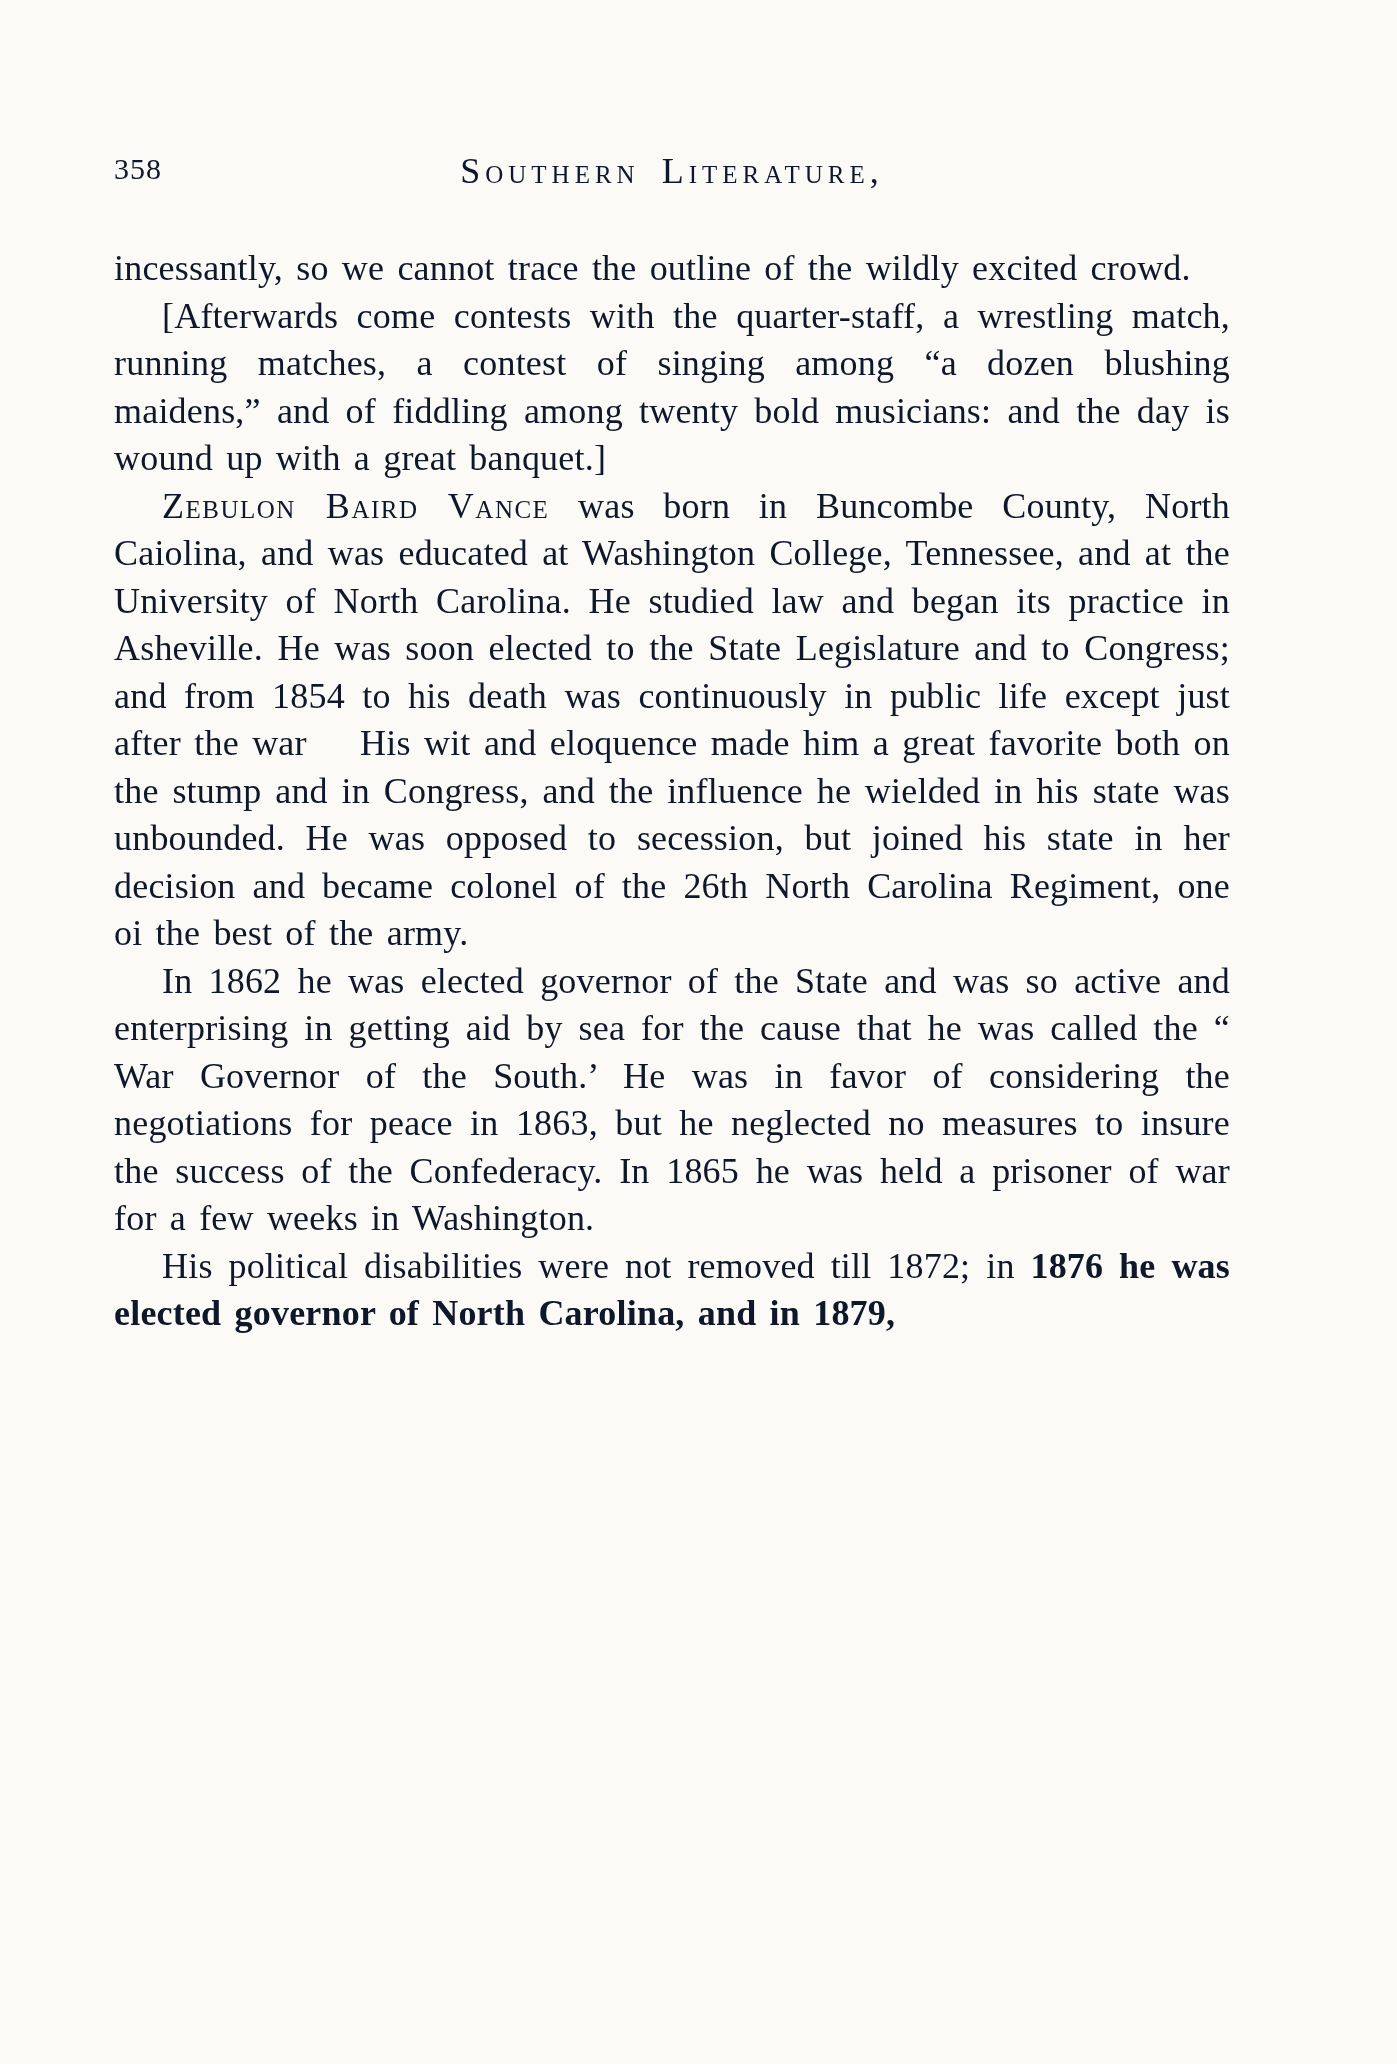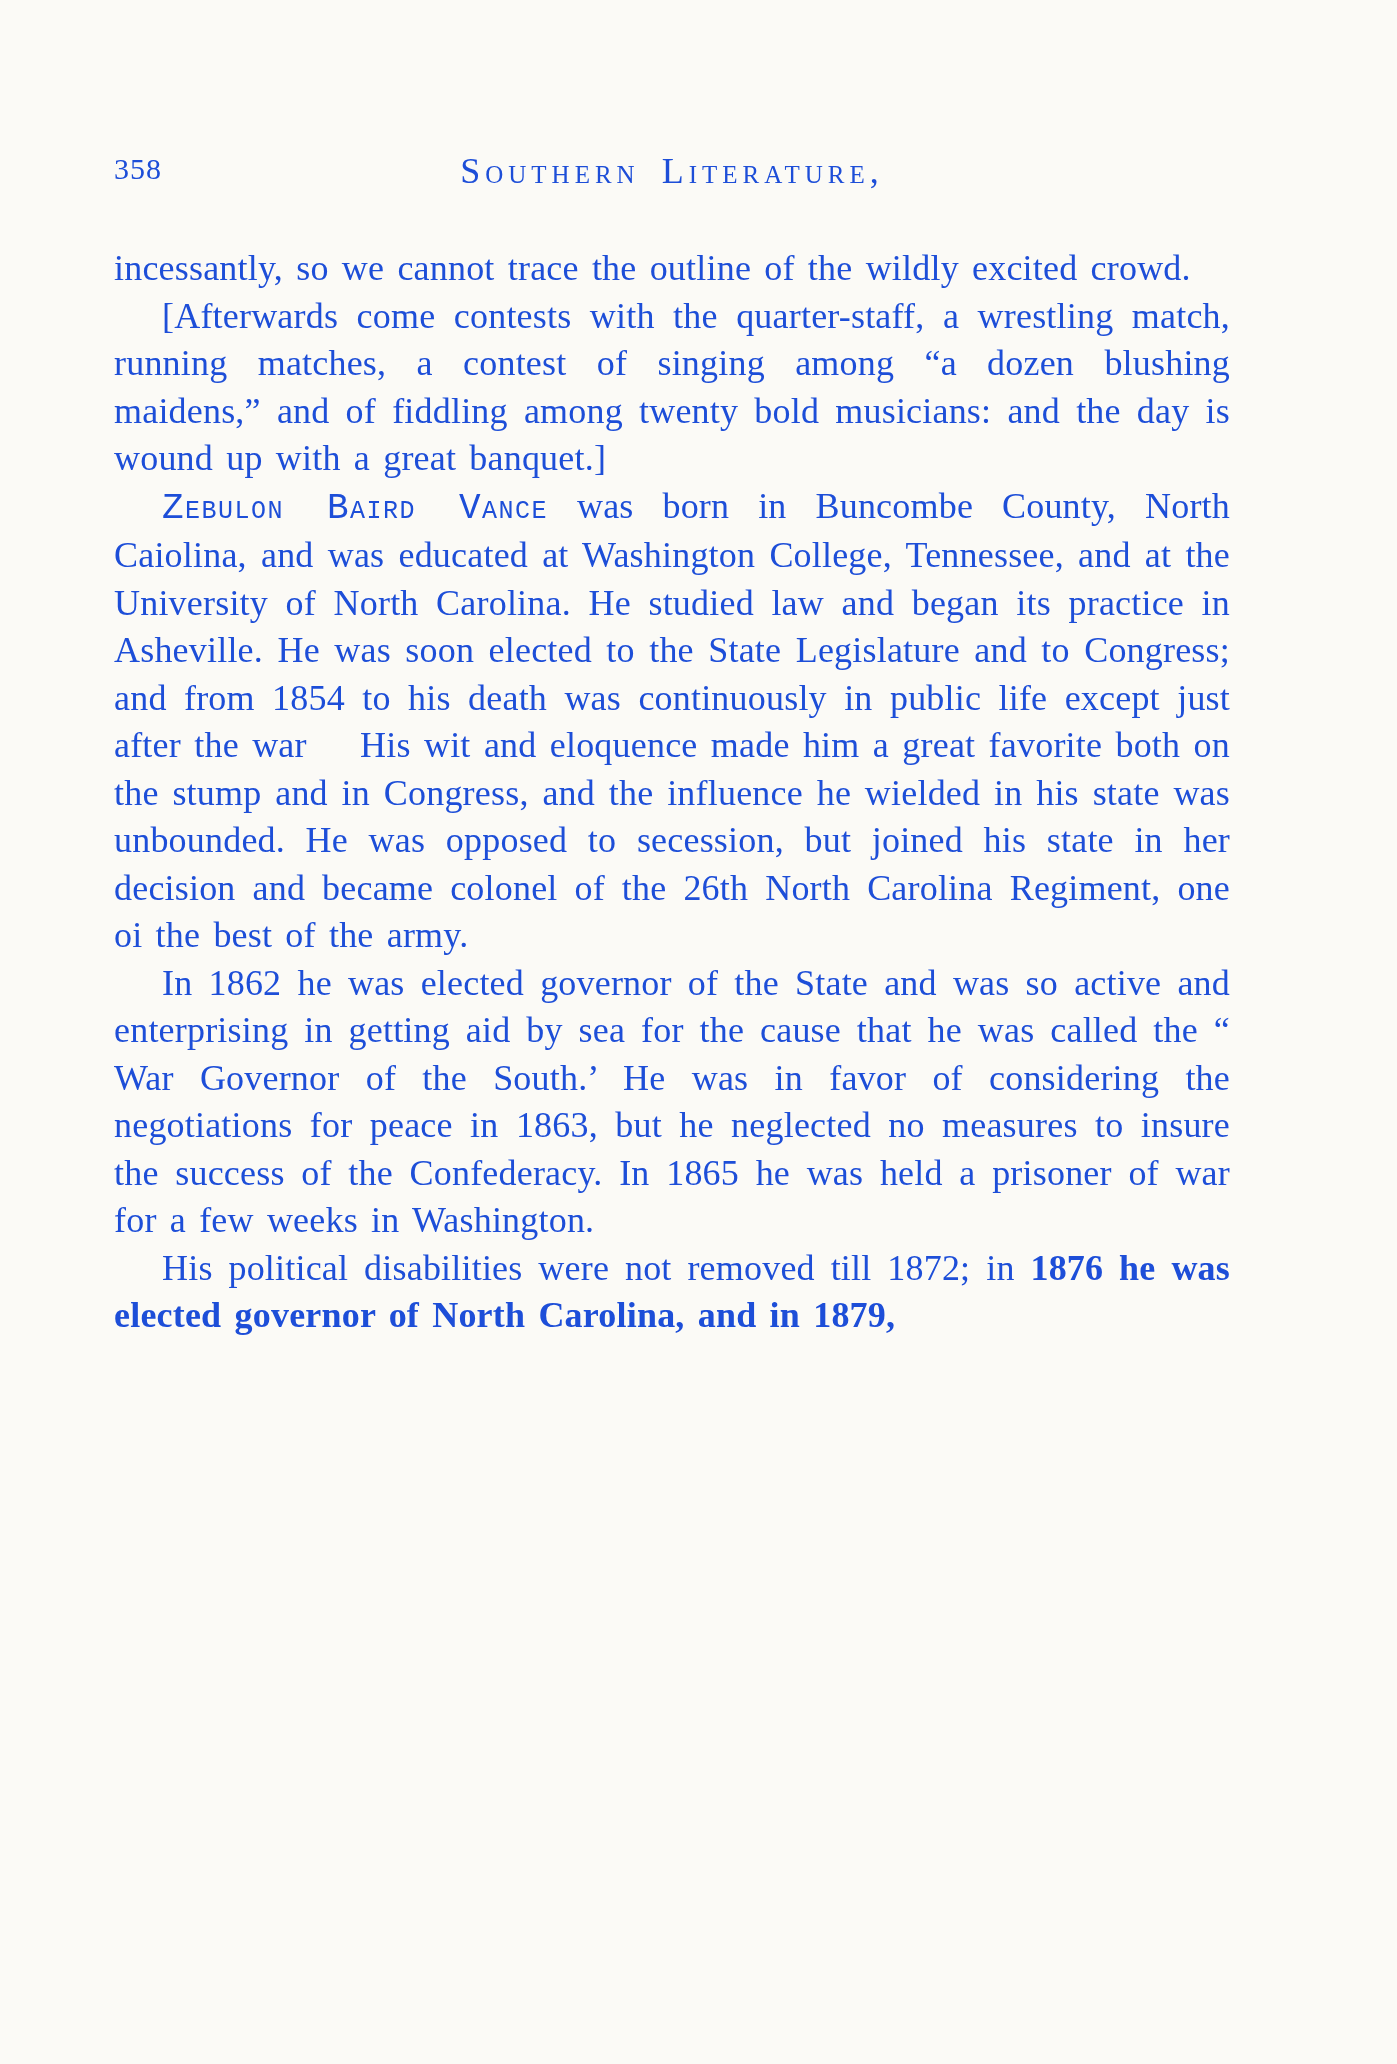--- a/index.html
+++ b/index.html
@@ -6,21 +6,21 @@
     margin: 0;
     padding: 0;
     background: #faf9f4;
   }
   .page {
     position: relative;
     width: 1397px;
     height: 2064px;
     box-sizing: border-box;
     background: #fbfaf6;
-    color: #1d4ed8;
+    color: #0f172a;
     padding: 150px 167px 0 114px;
     font-family: "Liberation Serif", "DejaVu Serif", serif;
     overflow: hidden;
   }
   .running-head {
     position: relative;
     height: 47px;
     text-align: center;
     margin-bottom: 48px;
   }
@@ -45,21 +45,20 @@
     text-align: justify;
     word-spacing: 4px;
     letter-spacing: 0.2px;
   }
   p.indent {
     text-indent: 48px;
   }
   .smallcaps {
     font-variant: small-caps;
     letter-spacing: 1.5px;
-    font-family: Liberation Mono, monospace;
   }
   .section-heading {
     margin-top: 114px;
     margin-bottom: 44px;
     text-align: center;
   }
   .section-title {
     margin: 0;
     font-size: 32px;
     font-weight: 400;

